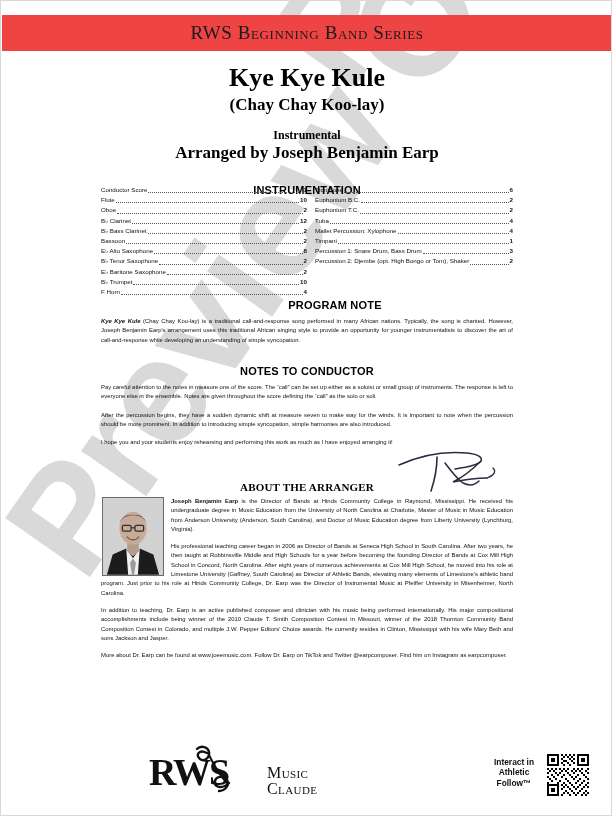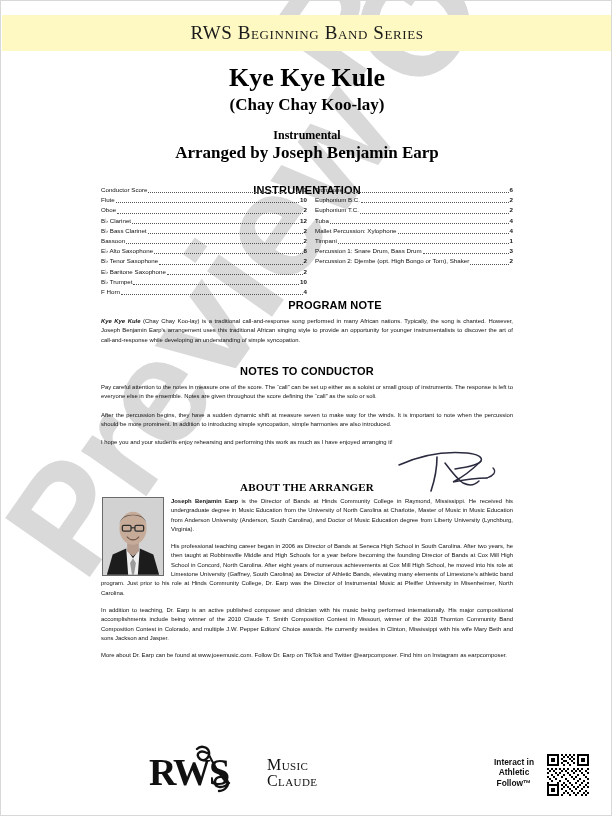--- a/index.html
+++ b/index.html
@@ -53,21 +53,21 @@
     transform-origin: 0 0;
   }
 
   
   .series-bar {
     position: absolute;
     left: 1px;
     top: 14px;
     width: 610px;
     height: 36px;
-    background: #fef9c3;
+    background: #ef4444;
     z-index: 10;
   }
   .series-bar-title {
     position: absolute;
     left: 0;
     top: 0;
     width: 100%;
     height: 36px;
     line-height: 36px;
     text-align: center;
@@ -243,21 +243,21 @@
     font-family: "Liberation Serif", serif;
     font-weight: bold;
     font-size: 38px;
     letter-spacing: -2px;
     color: #111;
     line-height: 42px;
   }
   .rws-words {
     position: absolute;
     left: 118px;
-    top: 8px;
+    top: 16px;
     font-family: "Liberation Serif", serif;
     font-variant: small-caps;
     font-size: 16px;
     line-height: 16px;
     letter-spacing: 0.4px;
     color: #111;
   }
   .swirl {
     position: absolute;
     left: 44px;

